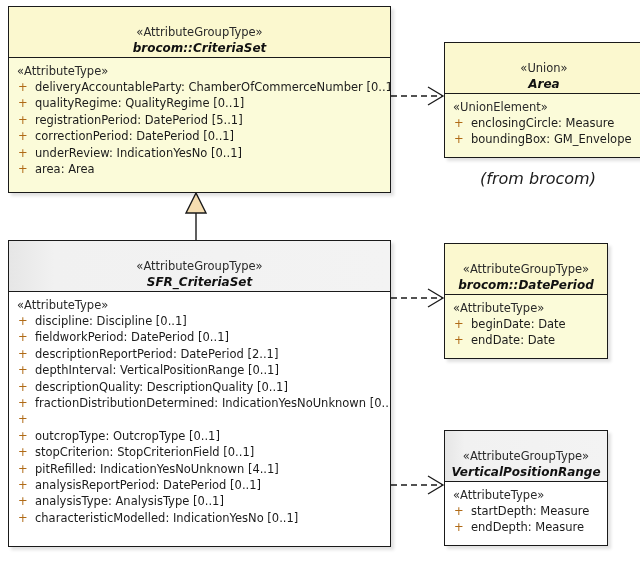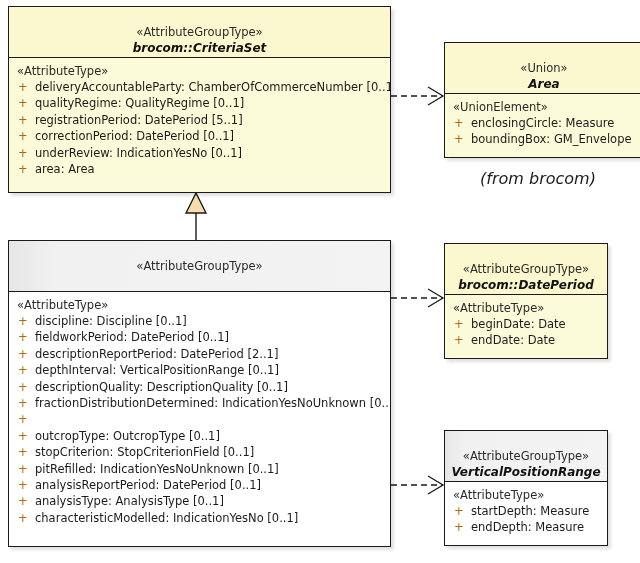--- a/index.html
+++ b/index.html
@@ -143,20 +143,21 @@
         <span class="sig">boundingBox: GM_Envelope</span>
       </div>
     </div>
   </div>
 
   <div class="from-note" style="left:478px;top:169px;width:120px;">(from brocom)</div>
 
   <div class="uml-box white" style="left:8px;top:240px;width:383px;height:307px;">
     <div class="hdr" style="height:51px;">
       <div class="stereo">«AttributeGroupType»</div>
+      <div class="cname">SFR_CriteriaSet</div>
     </div>
     <div class="body-sec">
       <div class="attr-stereo">«AttributeType»</div>
       <div class="attr-row">
         <span class="vis">+</span>
         <span class="sig">discipline: Discipline [0..1]</span>
       </div>
       <div class="attr-row">
         <span class="vis">+</span>
         <span class="sig">fieldworkPeriod: DatePeriod [0..1]</span>
@@ -183,21 +184,21 @@
       <div class="attr-row">
         <span class="vis">+</span>
         <span class="sig">outcropType: OutcropType [0..1]</span>
       </div>
       <div class="attr-row">
         <span class="vis">+</span>
         <span class="sig">stopCriterion: StopCriterionField [0..1]</span>
       </div>
       <div class="attr-row">
         <span class="vis">+</span>
-        <span class="sig">pitRefilled: IndicationYesNoUnknown [0..1]</span>
+        <span class="sig">pitRefilled: IndicationYesNoUnknown [4..1]</span>
       </div>
       <div class="attr-row">
         <span class="vis">+</span>
         <span class="sig">analysisReportPeriod: DatePeriod [0..1]</span>
       </div>
       <div class="attr-row">
         <span class="vis">+</span>
         <span class="sig">analysisType: AnalysisType [0..1]</span>
       </div>
       <div class="attr-row">

